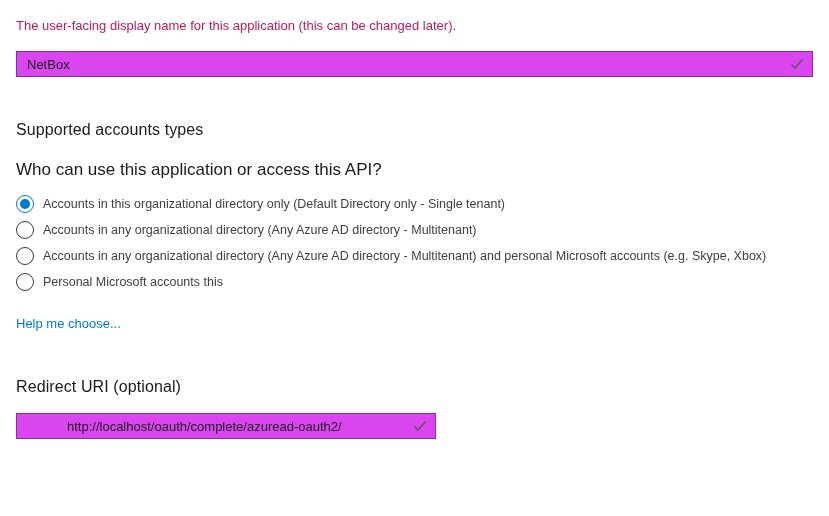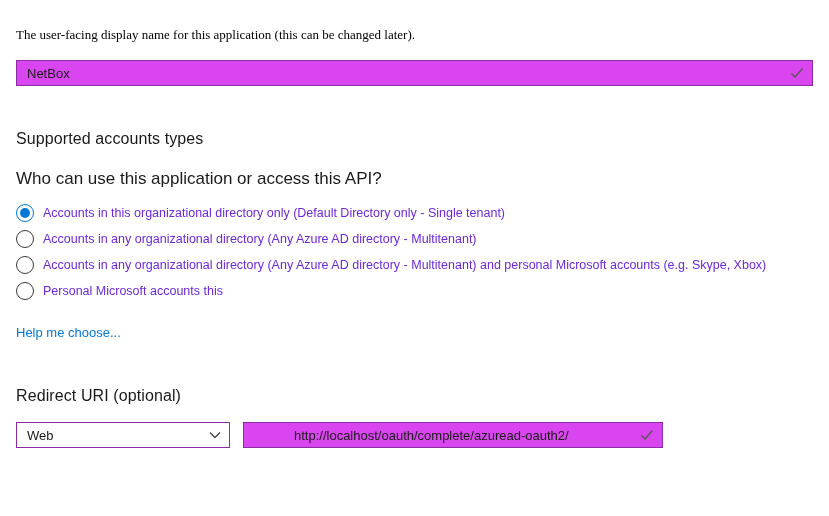--- a/index.html
+++ b/index.html
@@ -9,21 +9,21 @@
     font-family:"Liberation Sans","DejaVu Sans",sans-serif;
     color:#1b1a19;
   }
   main { padding:11px 16px 0 16px; }
 
   .section-title {
     font-size:16px; font-weight:400; color:#1b1a19; letter-spacing:0.1px;
   }
   .req-mark { color:var(--required,#e81123); margin-right:3px; font-size:14px; }
   .desc {
-    font-size:13px; color:#000000; line-height:19px; margin-top:14px;font-family:Liberation Serif, serif;
+    font-size:13px; color:#be185d; line-height:19px; margin-top:5px;
   }
 
   .textfield {
     position:relative; margin-top:16px; height:26px;
     border:1px solid var(--dirty-border,#8a2da5); background:#d946ef;
     display:flex; align-items:center;
   }
   .textfield input {
     border:none; outline:none; background:transparent;
     font-family:inherit; font-size:13px; color:#1b1a19;
@@ -45,21 +45,21 @@
   .radio-circle {
     width:18px; height:18px; border-radius:50%;
     border:1px solid #3b3a39; background:#fff;
     display:flex; align-items:center; justify-content:center;
     flex:0 0 18px;
   }
   .radio-row.checked .radio-circle { border-color:var(--radio-selected,#0078d4); }
   .radio-dot { width:10px; height:10px; border-radius:50%; background:transparent; }
   .radio-row.checked .radio-dot { background:var(--radio-selected,#0078d4); }
   .radio-label {
-    margin-left:9px; font-size:12.5px; white-space:nowrap; color:#6d28d9;
+    margin-left:9px; font-size:12.5px; white-space:nowrap; color:#404040;
   }
 
   .help-link {
     display:inline-block; margin-top:21px; font-size:13px;
     color:var(--link,#0078d4); text-decoration:none; cursor:pointer;
   }
 
   .section-redirect { margin-top:46px; }
   .redirect-desc { max-width:797px; }
 
@@ -124,28 +124,20 @@
       </div>
     </div>
 
     <a class="help-link">Help me choose...</a>
   </section>
 
   <section class="section-redirect">
     <h2 class="section-title">Redirect URI (optional)</h2>
 
     <div class="uri-row">
-      <div class="platform-select">
-        <span>Web</span>
-        <span class="chevron-icon">
-          <svg width="12" height="8" viewBox="0 0 12 8">
-            <path d="M1 1.5 L6 6.5 L11 1.5" fill="none" stroke="#444444" stroke-width="1.3"></path>
-          </svg>
-        </span>
-      </div>
       <div class="textfield uri-field">
         <input type="text" value="http://localhost/oauth/complete/azuread-oauth2/" style="">
         <span class="check-icon">
           <svg width="14" height="12" viewBox="0 0 14 12">
             <path d="M1.5 6.5 L5 10 L12.5 1.5" fill="none" stroke="#575655" stroke-width="1.4"></path>
           </svg>
         </span>
       </div>
     </div>
   </section>

